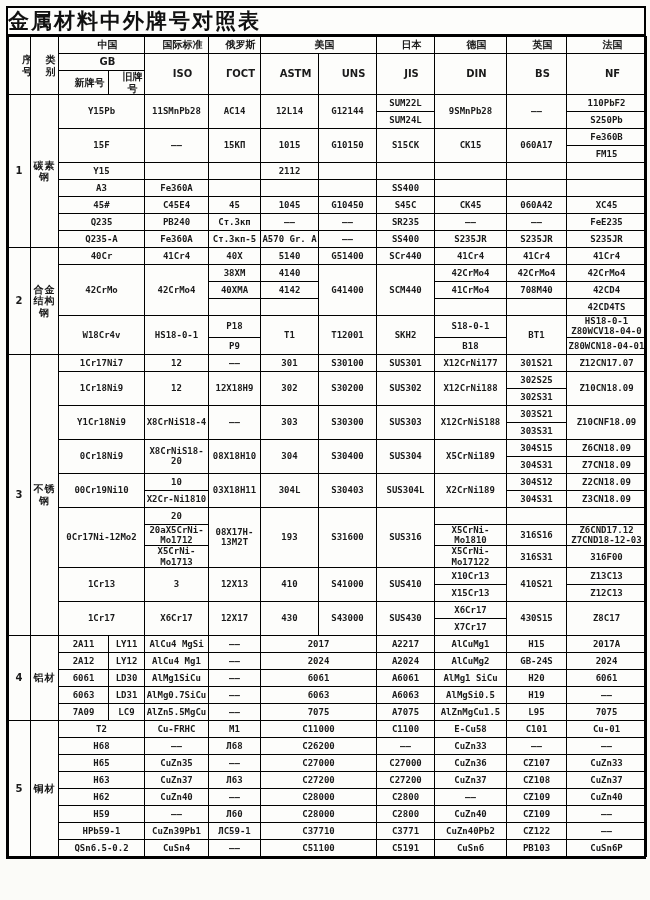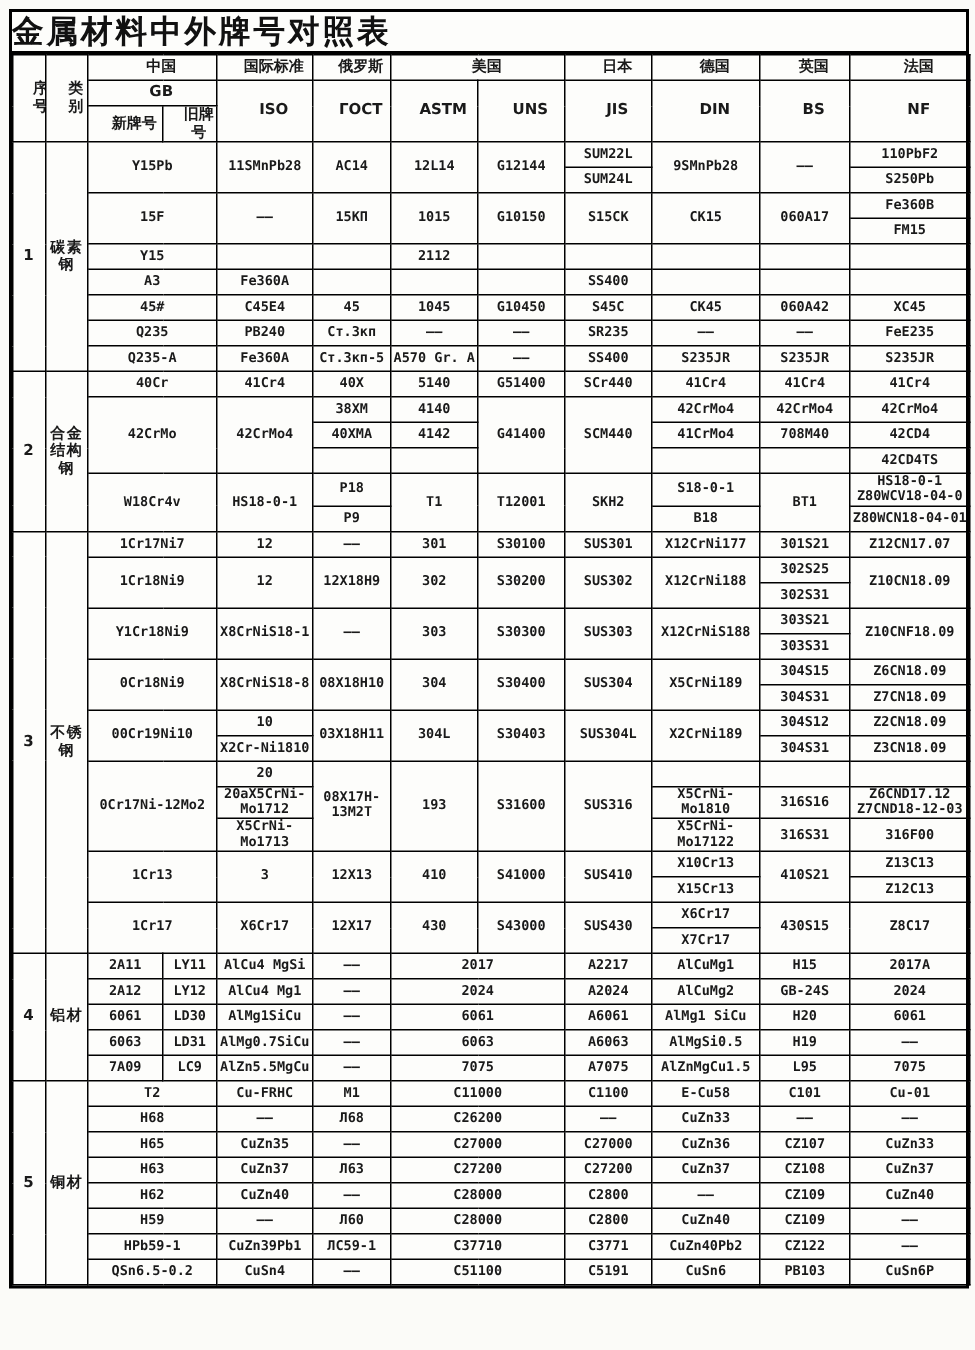--- a/index.html
+++ b/index.html
@@ -224,35 +224,35 @@
           <td rowspan="2">SUS302</td>
           <td rowspan="2">X12CrNi188</td>
           <td>302S25</td>
           <td rowspan="2">Z10CN18.09</td>
         </tr>
         <tr>
           <td>302S31</td>
         </tr>
         <tr>
           <td colspan="2" rowspan="2">Y1Cr18Ni9</td>
-          <td rowspan="2">X8CrNiS18-1</td>
+          <td rowspan="2">X8CrNiS18-4</td>
           <td rowspan="2">——</td>
           <td rowspan="2">303</td>
           <td rowspan="2">S30300</td>
           <td rowspan="2">SUS303</td>
           <td rowspan="2">X12CrNiS188</td>
           <td>303S21</td>
           <td rowspan="2">Z10CNF18.09</td>
         </tr>
         <tr>
           <td>303S31</td>
         </tr>
         <tr>
           <td colspan="2" rowspan="2">0Cr18Ni9</td>
-          <td rowspan="2">X8CrNiS18-8</td>
+          <td rowspan="2">X8CrNiS18-20</td>
           <td rowspan="2">08X18H10</td>
           <td rowspan="2">304</td>
           <td rowspan="2">S30400</td>
           <td rowspan="2">SUS304</td>
           <td rowspan="2">X5CrNi189</td>
           <td>304S15</td>
           <td>Z6CN18.09</td>
         </tr>
         <tr>
           <td>304S31</td>

